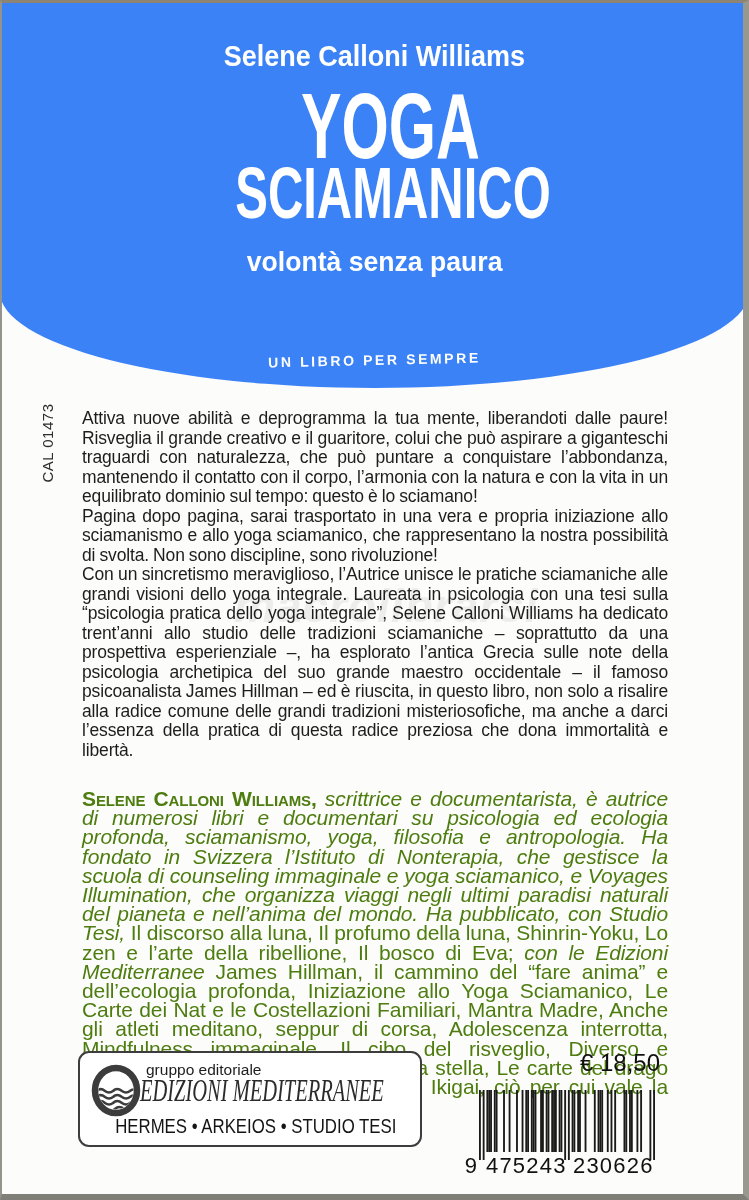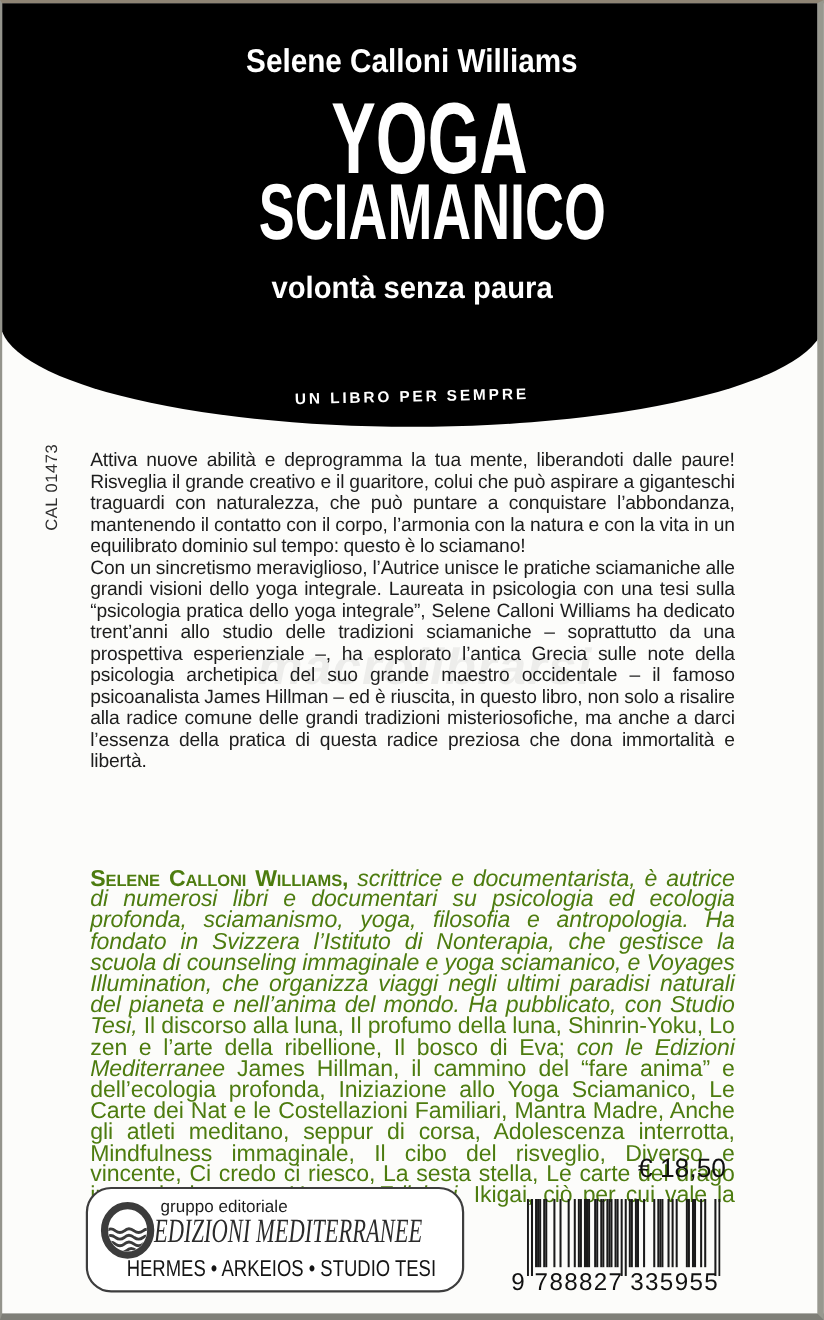--- a/index.html
+++ b/index.html
@@ -51,22 +51,22 @@
     font-size:21px;line-height:19.2px;text-align:justify;
     color:#4d7c0f;letter-spacing:-.1px;word-spacing:-.4px;
   }
   .seg-smallcaps{font-weight:bold;font-variant:small-caps;font-style:normal;}
   .seg-italic{font-style:italic;}
   .seg-roman{font-style:normal;}
   
   .price{position:absolute;left:418px;top:1046px;width:240px;text-align:right;
     font-size:24px;font-weight:normal;color:#101010;}
   
-  .pubbox{position:absolute;left:76px;top:1076px;width:340px;height:92px;
-    border:2px solid #3d3d3d;border-radius:23px;background:#fff;}
+  .pubbox{position:absolute;left:76px;top:1048px;width:340px;height:92px;
+    border:2px solid #3d3d3d;border-radius:11px;background:#fff;}
   .emblem{position:absolute;left:11px;top:11px;width:50px;height:53px;}
   .grouplabel{position:absolute;left:66px;top:8px;font-size:15.5px;color:#1c1c1c;}
   .pubname{position:absolute;left:60px;top:20px;font-size:31px;color:#2b2b2b;
     font-family:"Liberation Serif",serif;font-style:italic;font-weight:500;
     white-space:nowrap;transform:scaleX(.66);transform-origin:left center;}
   .imprints{position:absolute;left:0;right:0;bottom:7px;text-align:left;
     font-size:21px;color:#141414;white-space:nowrap;}
   .imprints .cond{transform:scaleX(.8);}
   
   .barcode{position:absolute;left:459px;top:1087px;width:200px;height:92px;}
@@ -76,34 +76,35 @@
   .bc-digits span{position:absolute;top:0;letter-spacing:1.2px;}
   .bc-lead{left:0;width:16px;text-align:right;letter-spacing:0 !important;}
   .bc-g1{left:25px;width:80px;text-align:center;}
   .bc-g2{left:112px;width:80px;text-align:center;}
 </style>
 </head>
 <body>
 
 <div class="page">
 
-  <div class="hdr" style="background: #000000;">
+  <div class="hdr" style="background: #3b82f6;">
     <div class="line author"><span class="cond">Selene Calloni Williams</span></div>
     <div class="line title1"><span class="cond">YOGA</span></div>
     <div class="line title2"><span class="cond">SCIAMANICO</span></div>
     <div class="line subtitle"><span class="cond">volontà senza paura</span></div>
     <div class="line tagline">UN LIBRO PER SEMPRE</div>
   </div>
 
   <div class="spine">CAL 01473</div>
 
   <div class="watermark">macrolibrarsi</div>
 
   <div class="body-text">
     <p>Attiva nuove abilità e deprogramma la tua mente, liberandoti dalle paure! Risveglia il grande creativo e il guaritore, colui che può aspirare a giganteschi traguardi con naturalezza, che può puntare a conquistare l’abbondanza, mantenendo il contatto con il corpo, l’armonia con la natura e con la vita in un equilibrato dominio sul tempo: questo è lo sciamano!</p>
+    <p>Pagina dopo pagina, sarai trasportato in una vera e propria iniziazione allo sciamanismo e allo yoga sciamanico, che rappresentano la nostra possibilità di svolta. Non sono discipline, sono rivoluzione!</p>
     <p>Con un sincretismo meraviglioso, l’Autrice unisce le pratiche sciamaniche alle grandi visioni dello yoga integrale. Laureata in psicologia con una tesi sulla “psicologia pratica dello yoga integrale”, Selene Calloni Williams ha dedicato trent’anni allo studio delle tradizioni sciamaniche – soprattutto da una prospettiva esperienziale –, ha esplorato l’antica Grecia sulle note della psicologia archetipica del suo grande maestro occidentale – il famoso psicoanalista James Hillman – ed è riuscita, in questo libro, non solo a risalire alla radice comune delle grandi tradizioni misteriosofiche, ma anche a darci l’essenza della pratica di questa radice preziosa che dona immortalità e libertà.</p>
   </div>
 
   <p class="bio"><span class="seg-smallcaps">Selene Calloni Williams,</span><span class="seg-italic"> scrittrice e documentarista, è autrice di numerosi libri e documentari su psicologia ed ecologia profonda, sciamanismo, yoga, filosofia e antropologia. Ha fondato in Svizzera l’Istituto di Nonterapia, che gestisce la scuola di counseling immaginale e yoga sciamanico, e Voyages Illumination, che organizza viaggi negli ultimi paradisi naturali del pianeta e nell’anima del mondo. Ha pubblicato, con Studio Tesi, </span><span class="seg-roman">Il discorso alla luna, Il profumo della luna, Shinrin-Yoku, Lo zen e l’arte della ribellione, Il bosco di Eva; </span><span class="seg-italic">con le Edizioni Mediterranee </span><span class="seg-roman">James Hillman, il cammino del “fare anima” e dell’ecologia profonda, Iniziazione allo Yoga Sciamanico, Le Carte dei Nat e le Costellazioni Familiari, Mantra Madre, Anche gli atleti meditano, seppur di corsa, Adolescenza interrotta, Mindfulness immaginale, Il cibo del risveglio, Diverso e vincente, Ci credo ci riesco, La sesta stella, Le carte del drago immaginale </span><span class="seg-italic">e con Hermes Edizioni, </span><span class="seg-roman">Ikigai, ciò per cui vale la pena vivere.</span></p>
 
   <div class="price">€ 18,50</div>
 
   <div class="pubbox">
     <svg class="emblem" viewBox="0 0 50 53">
       <defs>
@@ -169,18 +170,18 @@
         <rect x="146.36" y="0" width="1.85" height="62" fill="#1a1a1a"></rect>
         <rect x="150.06" y="0" width="1.85" height="62" fill="#1a1a1a"></rect>
         <rect x="151.92" y="0" width="1.85" height="62" fill="#1a1a1a"></rect>
         <rect x="157.47" y="0" width="1.85" height="62" fill="#1a1a1a"></rect>
         <rect x="161.18" y="0" width="1.85" height="62" fill="#1a1a1a"></rect>
         <rect x="170.44" y="0" width="1.85" height="70" fill="#1a1a1a"></rect>
         <rect x="174.15" y="0" width="1.85" height="70" fill="#1a1a1a"></rect>
       </svg>
     <div class="bc-digits">
       <span class="bc-lead">9</span>
-      <span class="bc-g1">788827</span>
-      <span class="bc-g2">335955</span>
+      <span class="bc-g1">475243</span>
+      <span class="bc-g2">230626</span>
     </div>
   </div>
 
 </div>
 
 </body></html>

